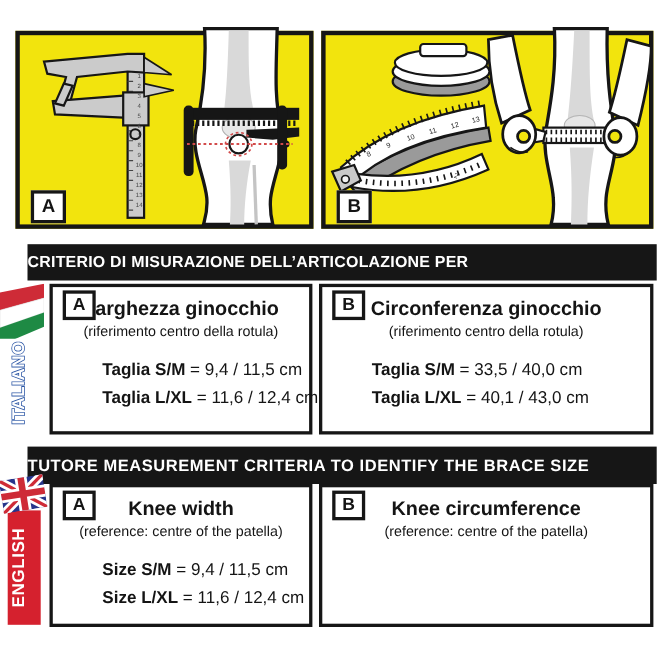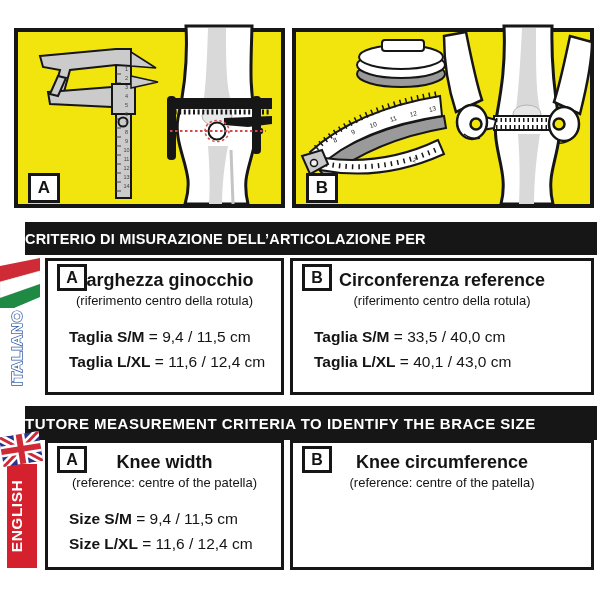--- a/index.html
+++ b/index.html
@@ -48,21 +48,21 @@
   .cell.right { left:290px; width:304px; }
   .cell-label {
     position:absolute; left:9px; top:3px; width:24px; height:21px;
     background:#ffffff; border:3px solid #161616;
     display:flex; align-items:center; justify-content:center;
     font-weight:700; font-size:16px;
   }
   .cell-title { margin-top:9px; text-align:center; font-weight:700; font-size:18px; }
   .cell-sub   { margin-top:2px; text-align:center; font-size:13px; white-space:nowrap; }
   .cell-rows  { margin-top:16px; padding-left:21px; font-size:15.5px; line-height:25px; white-space:nowrap; }
-  .cell-rows b { font-weight:700; }
+  .cell-rows b { font-weight:700;margin-left:24px; }
 </style>
 </head>
 <body>
 
 <div class="sheet">
 
   <div class="panel" id="panelA">
     <svg width="263" height="172" viewBox="0 0 263 172">
 
       <g>
@@ -206,21 +206,21 @@
     <div class="cell-rows">
       <div><b>Taglia S/M</b><span> = 9,4 / 11,5 cm</span></div>
       <div><b>Taglia L/XL</b><span> = 11,6 / 12,4 cm</span></div>
     </div>
   </div>
 
   <div class="cell it right">
     <div class="cell-label">
       <span>B</span>
     </div>
-    <div class="cell-title">Circonferenza reference</div>
+    <div class="cell-title">Circonferenza ginocchio</div>
     <div class="cell-sub">(riferimento centro della rotula)</div>
     <div class="cell-rows">
       <div><b>Taglia S/M</b><span> = 33,5 / 40,0 cm</span></div>
       <div><b>Taglia L/XL</b><span> = 40,1 / 43,0 cm</span></div>
     </div>
   </div>
 
   <div class="bar bar-en">
     <div>TUTORE MEASUREMENT CRITERIA TO IDENTIFY THE BRACE SIZE</div>
   </div>

